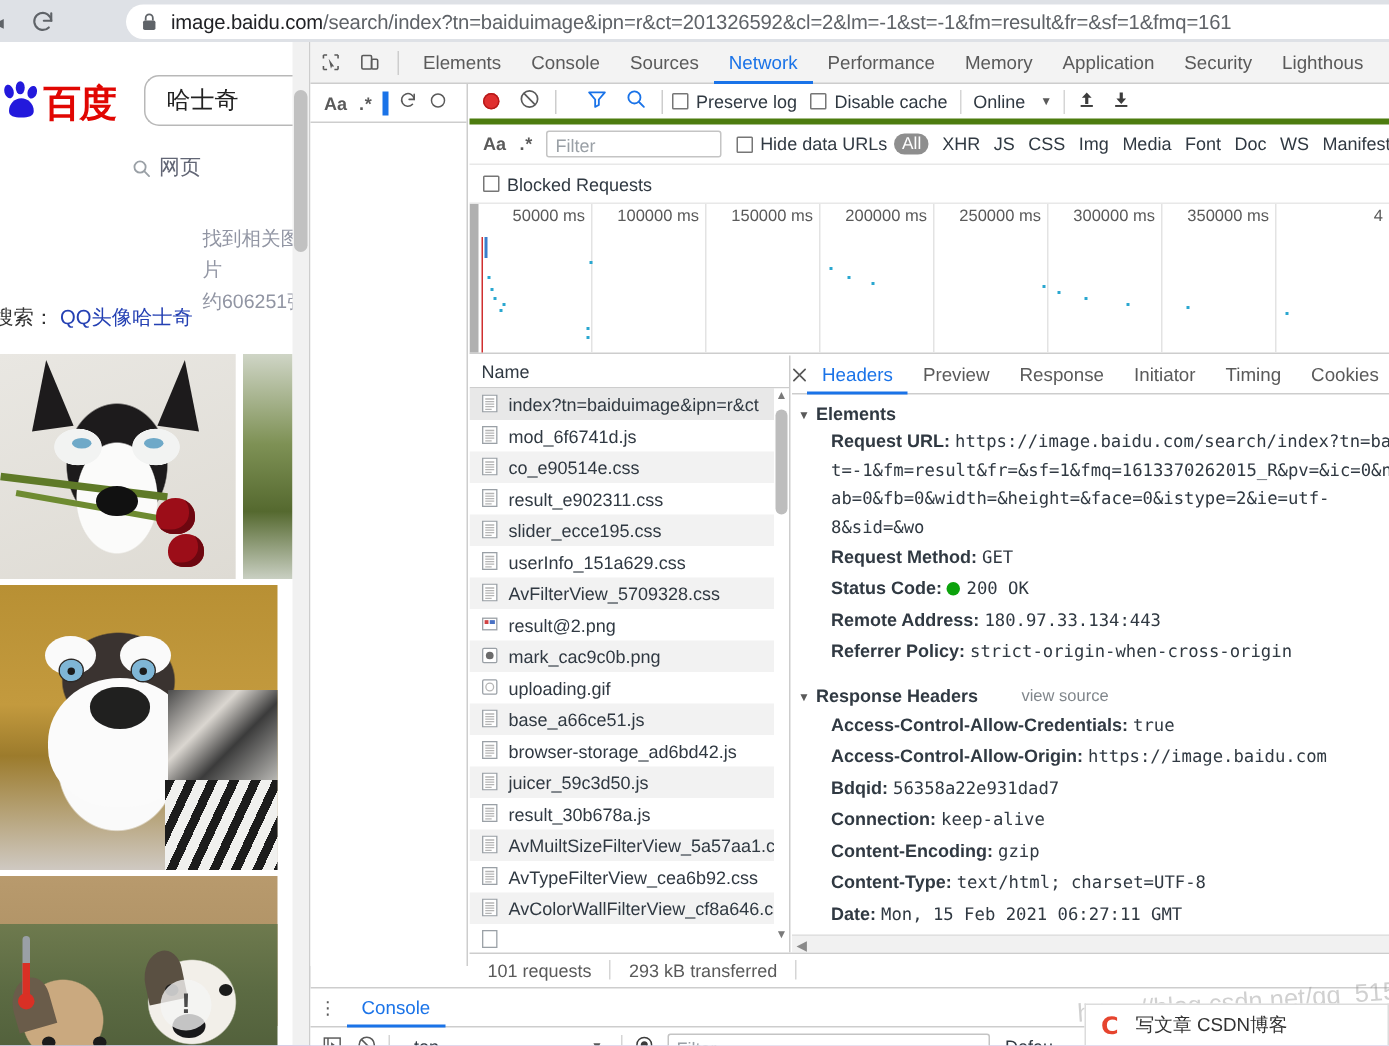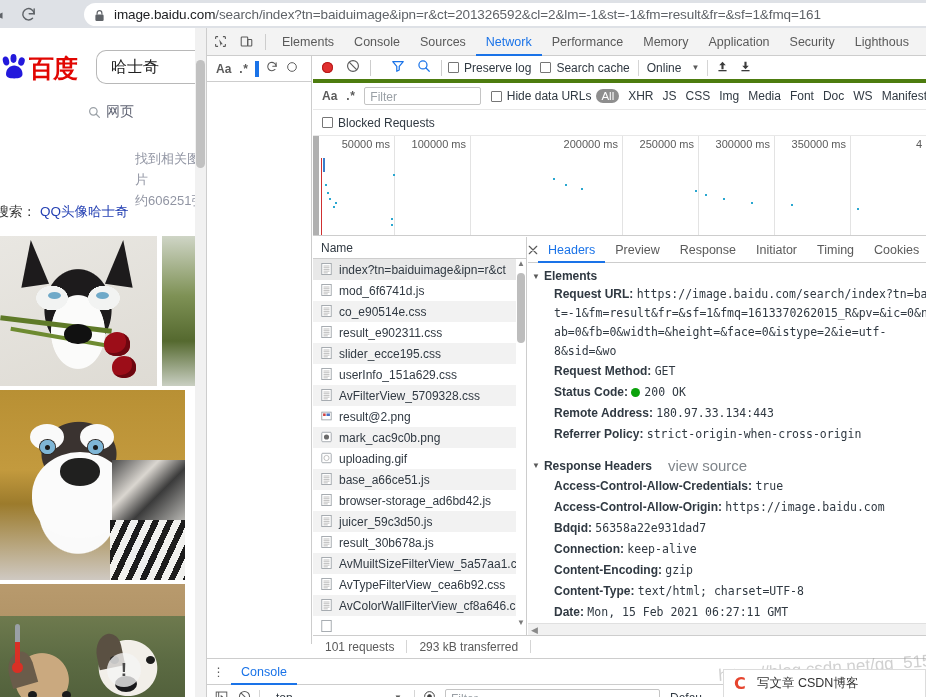--- a/index.html
+++ b/index.html
@@ -313,21 +313,21 @@
   }
   .dt-subclose { width:22px; display:flex; align-items:center; justify-content:center; color:#5a5a5a; }
   .sub-tab { padding:0 10px; height:26px; line-height:26px; font-size:12.5px; color:#5a5a5a; }
   .sub-tab.active { color:#1a73e8; box-shadow: inset 0 -2px 0 #1a73e8; }
 
   .hdr-section {
     padding:6px 0 2px 4px; font-size:12px; font-weight:bold; color:#303942;
     display:flex; align-items:center; gap:4px;
   }
   .tri { font-size:8px; color:#5a5a5a; }
-  .view-source { font-weight:normal; color:#80868b; margin-left:12px; font-size:15px; }
+  .view-source { font-weight:normal; color:#80868b; margin-left:25px; font-size:11px; }
   .hdr-line {
     padding:1px 0 1px 26px; font-size:12px; color:#303942; line-height:19px;
     white-space:nowrap; overflow:hidden;
   }
   .hdr-line b { font-weight:bold; }
   .mono { font-family:"DejaVu Sans Mono","Liberation Mono",monospace; font-size:11.5px; color:#303942; }
   .urlwrap { padding-left:26px; line-height:19px; }
   .urlwrap .cont { display:block; }
   .status-dot { display:inline-block; width:9px; height:9px; border-radius:50%; background:#0ca20c; margin-right:4px; vertical-align:middle;}
   .det-hscroll { position:absolute; left:0; bottom:0; width:399px; height:12px; background:#f1f1f1; border-top:1px solid #e0e0e0; }
@@ -559,21 +559,21 @@
         <svg width="14" height="14" viewBox="0 0 16 16" fill="none" stroke="#1a73e8" stroke-width="1.4">
           <circle cx="6.8" cy="6.8" r="4.6"></circle>
             <path d="M10.3 10.3L14 14" stroke-linecap="round"></path>
         </svg>
       </span>
       <span class="dt-sep" style="margin-left:10px"></span>
       <span class="cb"></span>
       <span class="nt-label">Preserve log</span>
       <span style="width:9px"></span>
       <span class="cb"></span>
-      <span class="nt-label">Search cache</span>
+      <span class="nt-label">Disable cache</span>
       <span class="vsep"></span>
       <span class="online-sel">Online</span>
       <span class="caret">▼</span>
       <span class="vsep"></span>
       <span class="arrow-up">
         <svg width="13" height="13" viewBox="0 0 16 16" fill="#3c3c3c">
           <path d="M8 2l4 4.4H9.3v5H6.7v-5H4z"></path>
             <rect x="3" y="12.3" width="10" height="1.6"></rect>
         </svg>
       </span>
@@ -614,20 +614,23 @@
     </div>
 
     <div class="overview">
       <div class="ov-left-handle"></div>
       <div class="ov-ticks">
         <div class="ov-tick" style="left:0;width:76px">
             <span>50000 ms</span>
           </div>
         <div class="ov-tick" style="left:76px;width:76px">
             <span>100000 ms</span>
+          </div>
+        <div class="ov-tick" style="left:152px;width:76px">
+            <span>150000 ms</span>
           </div>
         <div class="ov-tick" style="left:228px;width:76px">
             <span>200000 ms</span>
           </div>
         <div class="ov-tick" style="left:304px;width:76px">
             <span>250000 ms</span>
           </div>
         <div class="ov-tick" style="left:380px;width:76px">
             <span>300000 ms</span>
           </div>

